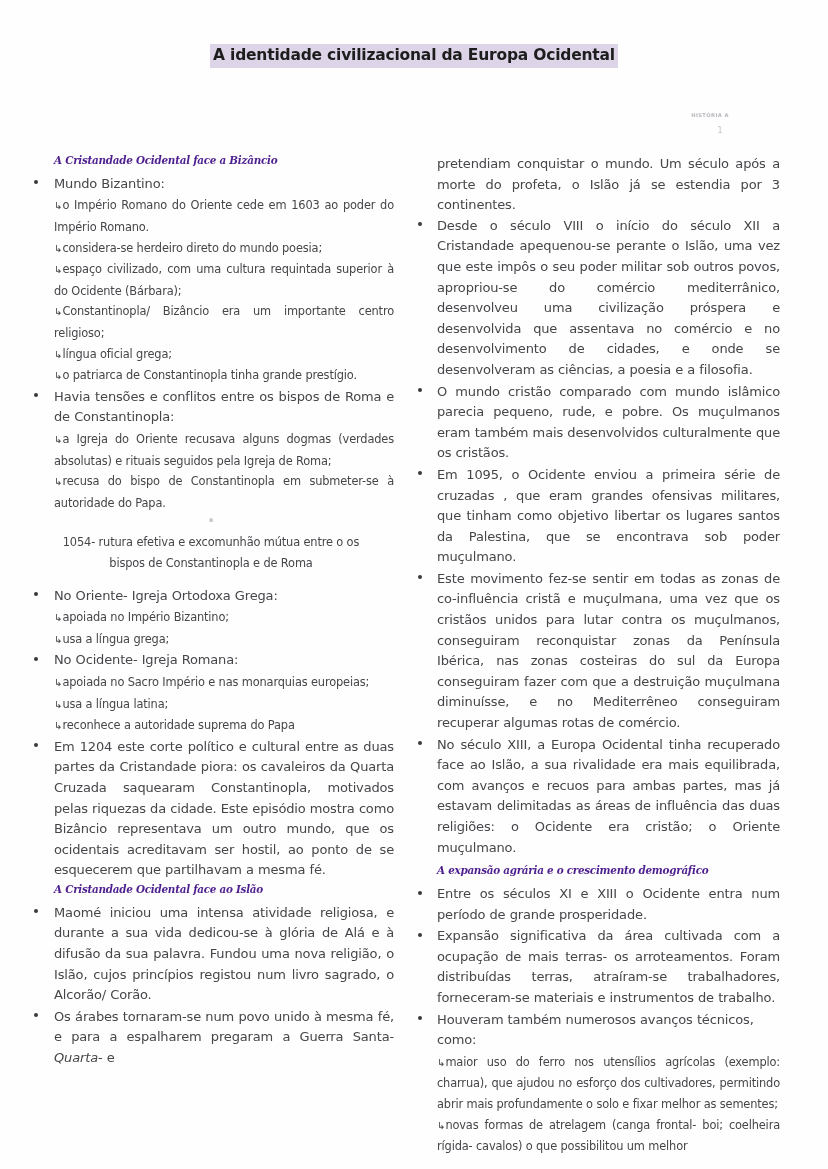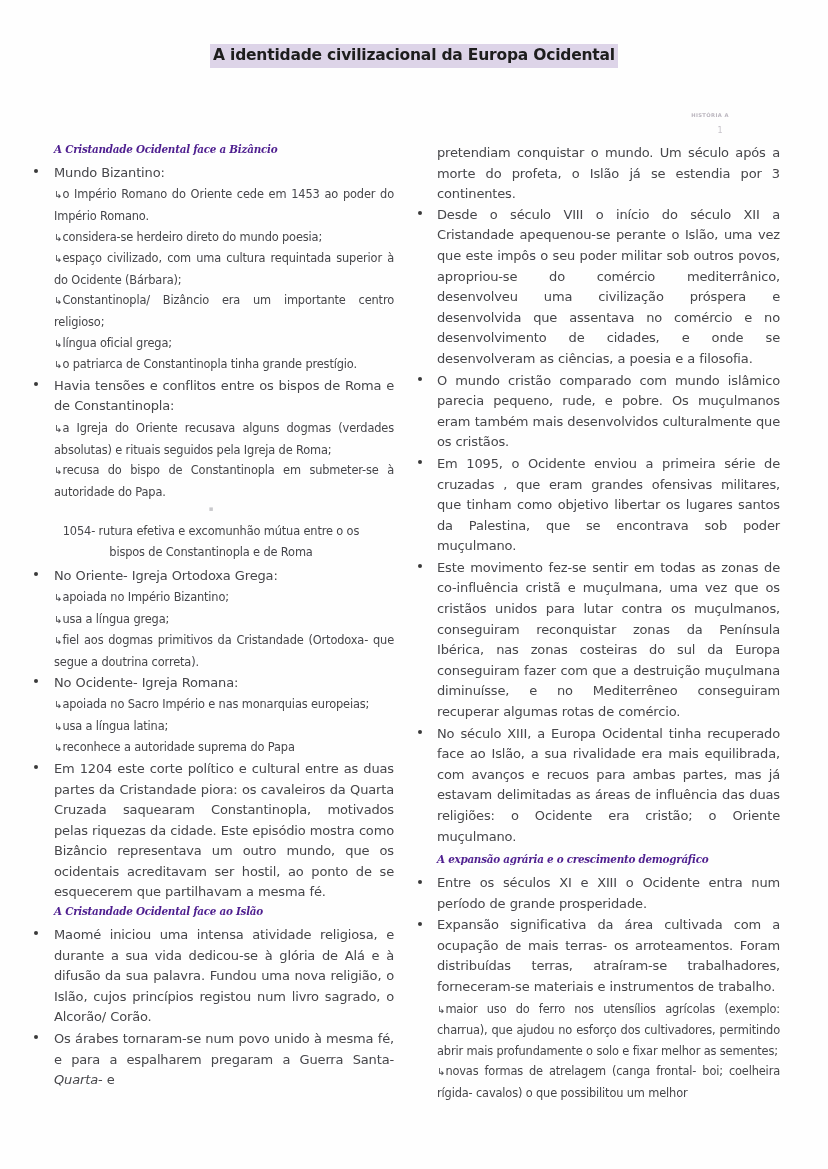--- a/index.html
+++ b/index.html
@@ -60,21 +60,21 @@
     width: 40px;
     text-align: center;
     font-family: "DejaVu Sans", sans-serif;
     font-size: 8px;
     color: #c6c2c9;
   }
 
   
   .col {
     position: absolute;
-    top: 143px;
+    top: 154px;
   }
   .col-left  { left: 28px;  width: 366px; }
   .col-right { left: 412px; width: 368px; }
 
   
   .heading {
     font-family: "DejaVu Serif", serif;
     font-size: 11.2px;
     font-weight: 700;
     font-style: italic;
@@ -135,21 +135,21 @@
     letter-spacing: 0;
   }
 
   .centered-note {
     font-family: "DejaVu Sans", sans-serif;
     font-size: 11.4px;
     line-height: 20.6px;
     color: #46464a;
     text-align: center;
     letter-spacing: -0.15px;
-    margin: 7px 0 3px 0;
+    margin: 7px 0 12px 0;
     padding: 0 18px;
   }
 
   .spacer-mark {
     text-align: center;
     color: #c9c9cc;
     font-size: 7px;
     line-height: 8px;
     height: 9px;
     margin-top: 3px;
@@ -170,21 +170,21 @@
   <div class="page-number">1</div>
 
   <div class="col col-left">
 
     <div class="heading">A Cristandade Ocidental face a Bizâncio</div>
 
     <div class="bullet-item">
       <span class="bullet-dot"></span>
       <p class="para nojust">Mundo Bizantino:</p>
     </div>
-    <p class="sub-line"><span class="arrow">↳</span><span>o Império Romano do Oriente cede em 1453 ao poder do Império Romano.</span></p>
+    <p class="sub-line"><span class="arrow">↳</span><span>o Império Romano do Oriente cede em 1603 ao poder do Império Romano.</span></p>
     <p class="sub-line"><span class="arrow">↳</span><span>considera-se herdeiro direto do mundo poesia;</span></p>
     <p class="sub-line"><span class="arrow">↳</span><span>espaço civilizado, com uma cultura requintada superior à do Ocidente (Bárbara);</span></p>
     <p class="sub-line"><span class="arrow">↳</span><span>Constantinopla/ Bizâncio era um importante centro religioso;</span></p>
     <p class="sub-line"><span class="arrow">↳</span><span>língua oficial grega;</span></p>
     <p class="sub-line"><span class="arrow">↳</span><span>o patriarca de Constantinopla tinha grande prestígio.</span></p>
 
     <div class="bullet-item">
       <span class="bullet-dot"></span>
       <p class="para">Havia tensões e conflitos entre os bispos de Roma e de Constantinopla:</p>
     </div>
@@ -194,21 +194,20 @@
     <div class="spacer-mark">▪</div>
 
     <p class="centered-note">1054- rutura efetiva e excomunhão mútua entre o os bispos de Constantinopla e de Roma</p>
 
     <div class="bullet-item">
       <span class="bullet-dot"></span>
       <p class="para nojust">No Oriente- Igreja Ortodoxa Grega:</p>
     </div>
     <p class="sub-line"><span class="arrow">↳</span><span>apoiada no Império Bizantino;</span></p>
     <p class="sub-line"><span class="arrow">↳</span><span>usa a língua grega;</span></p>
-    <p class="sub-line"><span class="arrow">↳</span><span>fiel aos dogmas primitivos da Cristandade (Ortodoxa- que segue a doutrina correta).</span></p>
 
     <div class="bullet-item">
       <span class="bullet-dot"></span>
       <p class="para nojust">No Ocidente- Igreja Romana:</p>
     </div>
     <p class="sub-line"><span class="arrow">↳</span><span>apoiada no Sacro Império e nas monarquias europeias;</span></p>
     <p class="sub-line"><span class="arrow">↳</span><span>usa a língua latina;</span></p>
     <p class="sub-line"><span class="arrow">↳</span><span>reconhece a autoridade suprema do Papa</span></p>
 
     <div class="bullet-item">
@@ -264,18 +263,22 @@
     <div class="bullet-item">
       <span class="bullet-dot"></span>
       <p class="para">Entre os séculos XI e XIII o Ocidente entra num período de grande prosperidade.</p>
     </div>
 
     <div class="bullet-item">
       <span class="bullet-dot"></span>
       <p class="para">Expansão significativa da área cultivada com a ocupação de mais terras- os arroteamentos. Foram distribuídas terras, atraíram-se trabalhadores, forneceram-se materiais e instrumentos de trabalho.</p>
     </div>
 
+    <div class="bullet-item">
+      <span class="bullet-dot"></span>
+      <p class="para nojust">Houveram também numerosos avanços técnicos, como:</p>
+    </div>
     <p class="sub-line"><span class="arrow">↳</span><span>maior uso do ferro nos utensílios agrícolas (exemplo: charrua), que ajudou no esforço dos cultivadores, permitindo abrir mais profundamente o solo e fixar melhor as sementes;</span></p>
     <p class="sub-line"><span class="arrow">↳</span><span>novas formas de atrelagem (canga frontal- boi; coelheira rígida- cavalos) o que possibilitou um melhor</span></p>
 
   </div>
 
 </div>
 
 </body></html>

